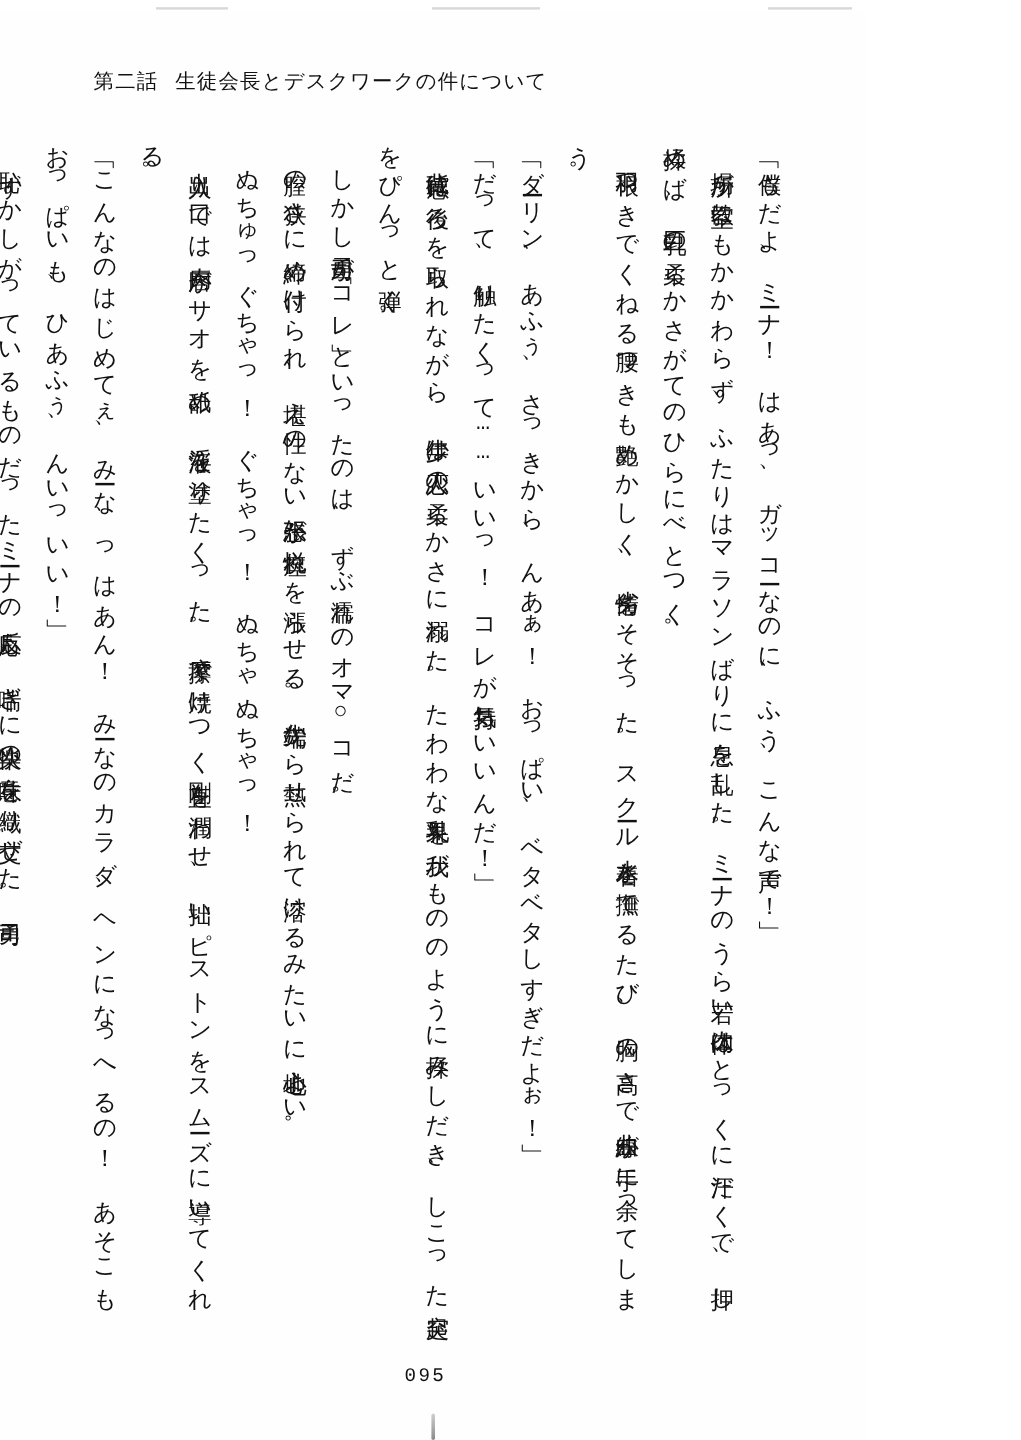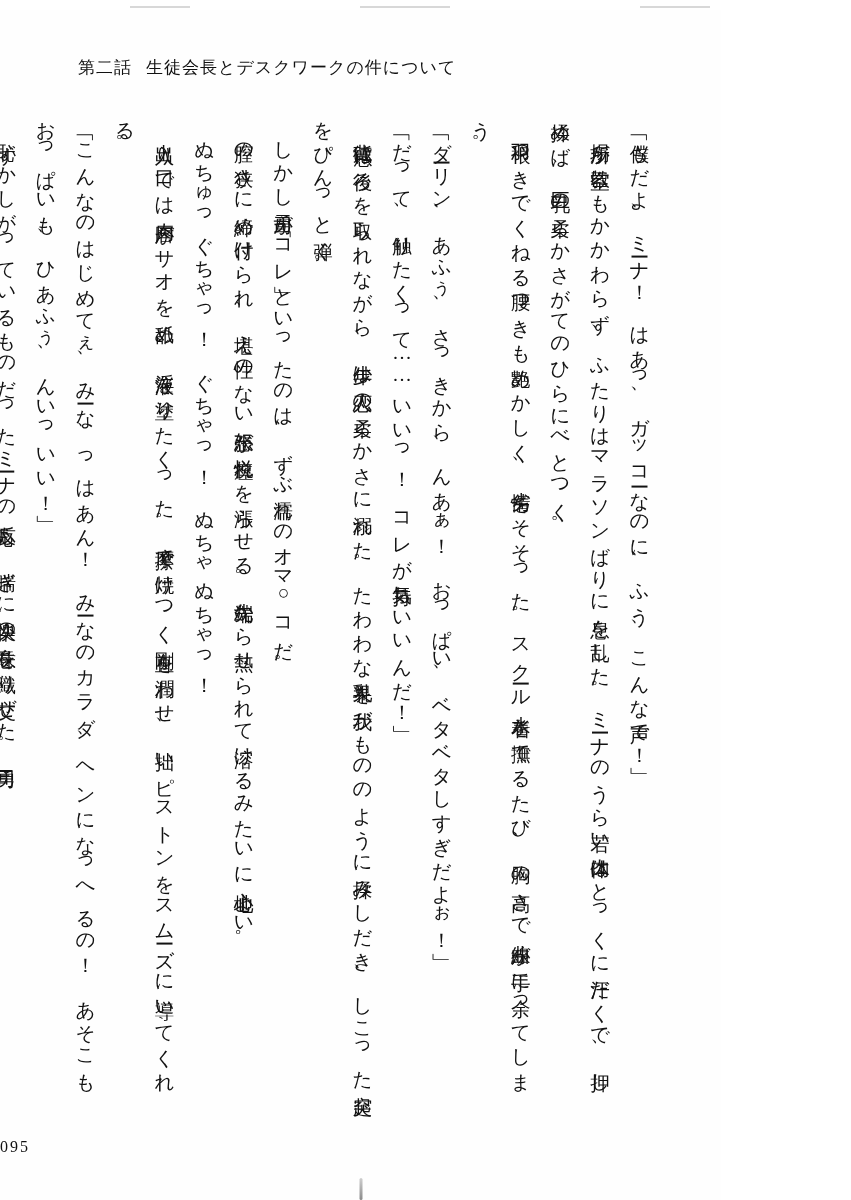--- a/index.html
+++ b/index.html
@@ -6,21 +6,21 @@
     margin: 0;
     padding: 0;
     background: #ffffff;
   }
   .page {
     position: relative;
     width: 721px;
     height: 1200px;
     background: #fefefe;
     overflow: hidden;
-    font-family: Liberation Serif, serif;
+    font-family: Liberation Mono, monospace;
     color: #1a1a1a;
   }
 
   
   .chapter-header {
     position: absolute;
     top: 56px;
     left: 78px;
     font-size: 17px;
     letter-spacing: 1px;
@@ -55,20 +55,21 @@
   .body-text p.indent {
     text-indent: 1em;
   }
 
   
   .page-number {
     position: absolute;
     bottom: 44px;
     left: 0;
     right: 12px;
+    text-align: center;
     font-size: 16px;
     letter-spacing: 2px;
     color: #111;
   }
 
   
   .spine-mark {
     position: absolute;
     bottom: 0px;
     left: 50%;

